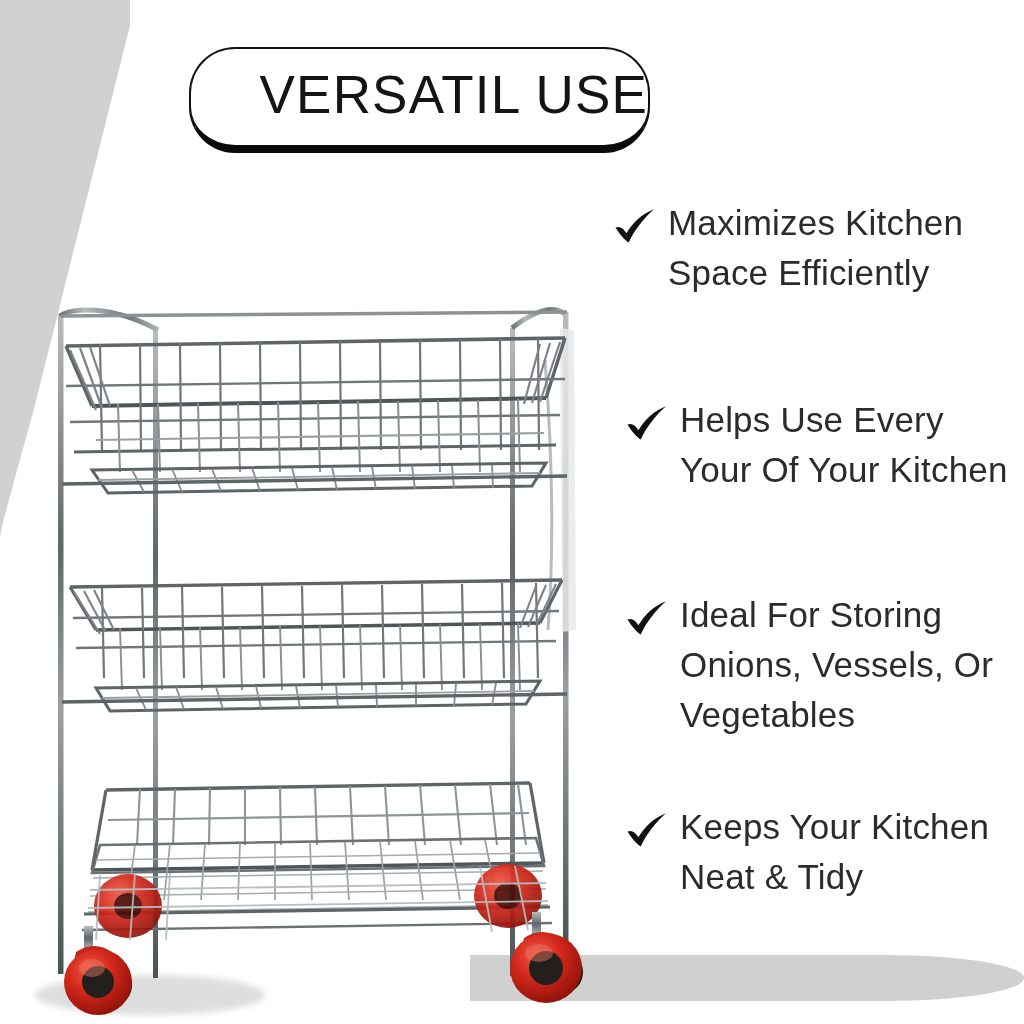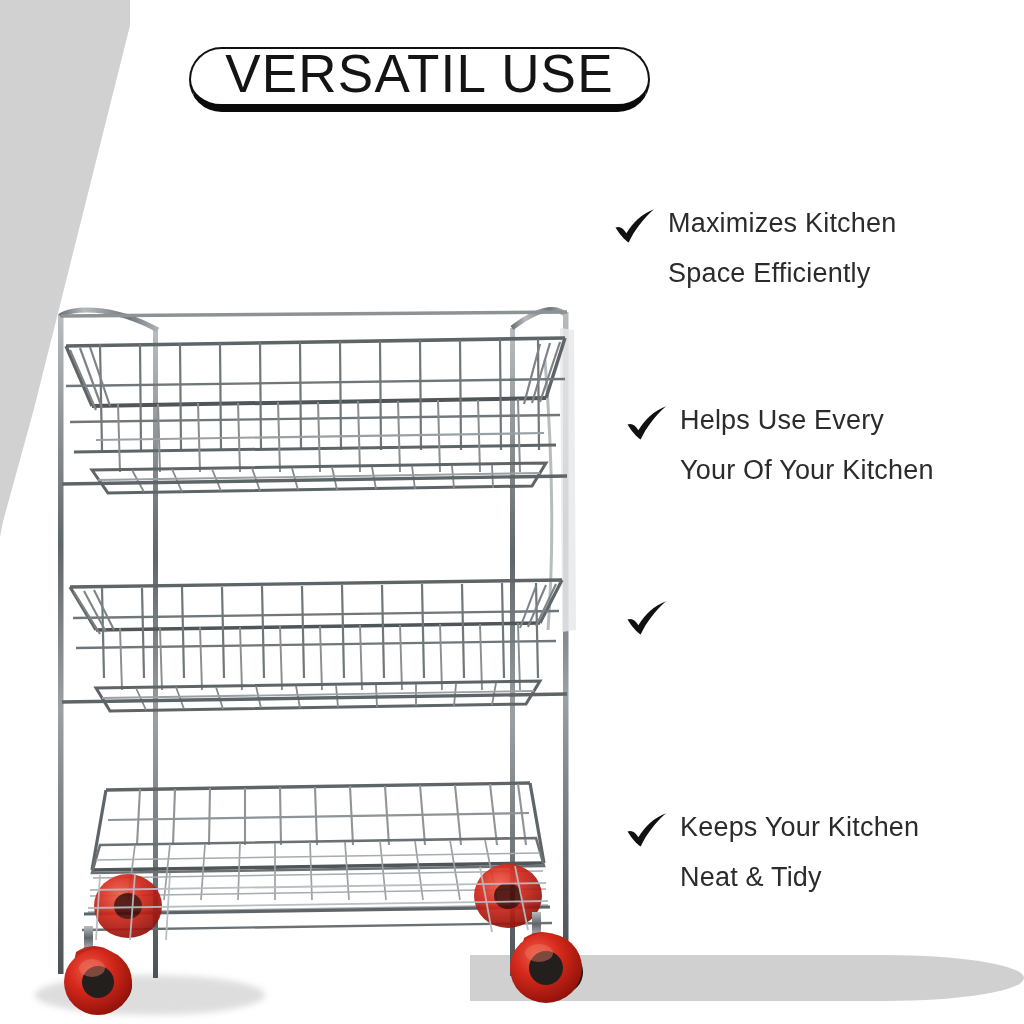--- a/index.html
+++ b/index.html
@@ -48,29 +48,29 @@
     background: #d8d8d8;
     border-radius: 50%;
     filter: blur(3px);
     opacity: .85;
   }
 
   
   .title-pill {
     position: absolute;
     left: 189px; top: 47px;
-    width: 461px; height: 65px;
+    width: 461px; height: 106px;
     box-sizing: border-box;
     border: 2.5px solid #111111;
     border-bottom: 8px solid #0a0a0a;
     border-radius: 46px;
     background: #ffffff;
     display: flex;
     align-items: center;
-    justify-content: center;
+    justify-content: flex-end;
   }
   .title-text {
     font-size: 53px;
     letter-spacing: 1.2px;
     color: #141414;
     font-weight: 400;
     line-height: 1;
     white-space: nowrap;
     transform: translateY(-3px);
   }
@@ -95,21 +95,21 @@
   .check-icon {
     flex: 0 0 auto;
     width: 46px;
     height: 46px;
     margin-top: 6px;
     margin-right: 10px;
   }
   .check-icon svg { display: block; width: 46px; height: 46px; }
 
   .bullet-text {
-    font-size: 27px;
+    font-size: 35px;
     line-height: 50px;
     color: #2b2b2b;
     font-weight: 400;
     letter-spacing: .2px;
     white-space: pre-line;
   }
 
   
   .product {
     position: absolute;
@@ -414,20 +414,23 @@
       <span class="bullet-text">Helps Use Every
 Your Of Your Kitchen</span>
     </div>
 
     <div class="bullet bullet-3">
       <span class="check-icon">
         <svg viewBox="0 0 40 40" xmlns="http://www.w3.org/2000/svg">
           <path d="M3 20.5 C6.5 19 9.5 20.5 12.5 25.5 C18 16 26 8.5 36.5 4.5 C27.5 12.5 19.5 22.5 14.5 33.5 C11 31.5 6.5 26 3 20.5 Z" fill="#111111"></path>
         </svg>
       </span>
+      <span class="bullet-text">Ideal For Storing
+Onions, Vessels, Or
+Vegetables</span>
     </div>
 
     <div class="bullet bullet-4">
       <span class="check-icon">
         <svg viewBox="0 0 40 40" xmlns="http://www.w3.org/2000/svg">
           <path d="M3 20.5 C6.5 19 9.5 20.5 12.5 25.5 C18 16 26 8.5 36.5 4.5 C27.5 12.5 19.5 22.5 14.5 33.5 C11 31.5 6.5 26 3 20.5 Z" fill="#111111"></path>
         </svg>
       </span>
       <span class="bullet-text">Keeps Your Kitchen
 Neat &amp; Tidy</span>

